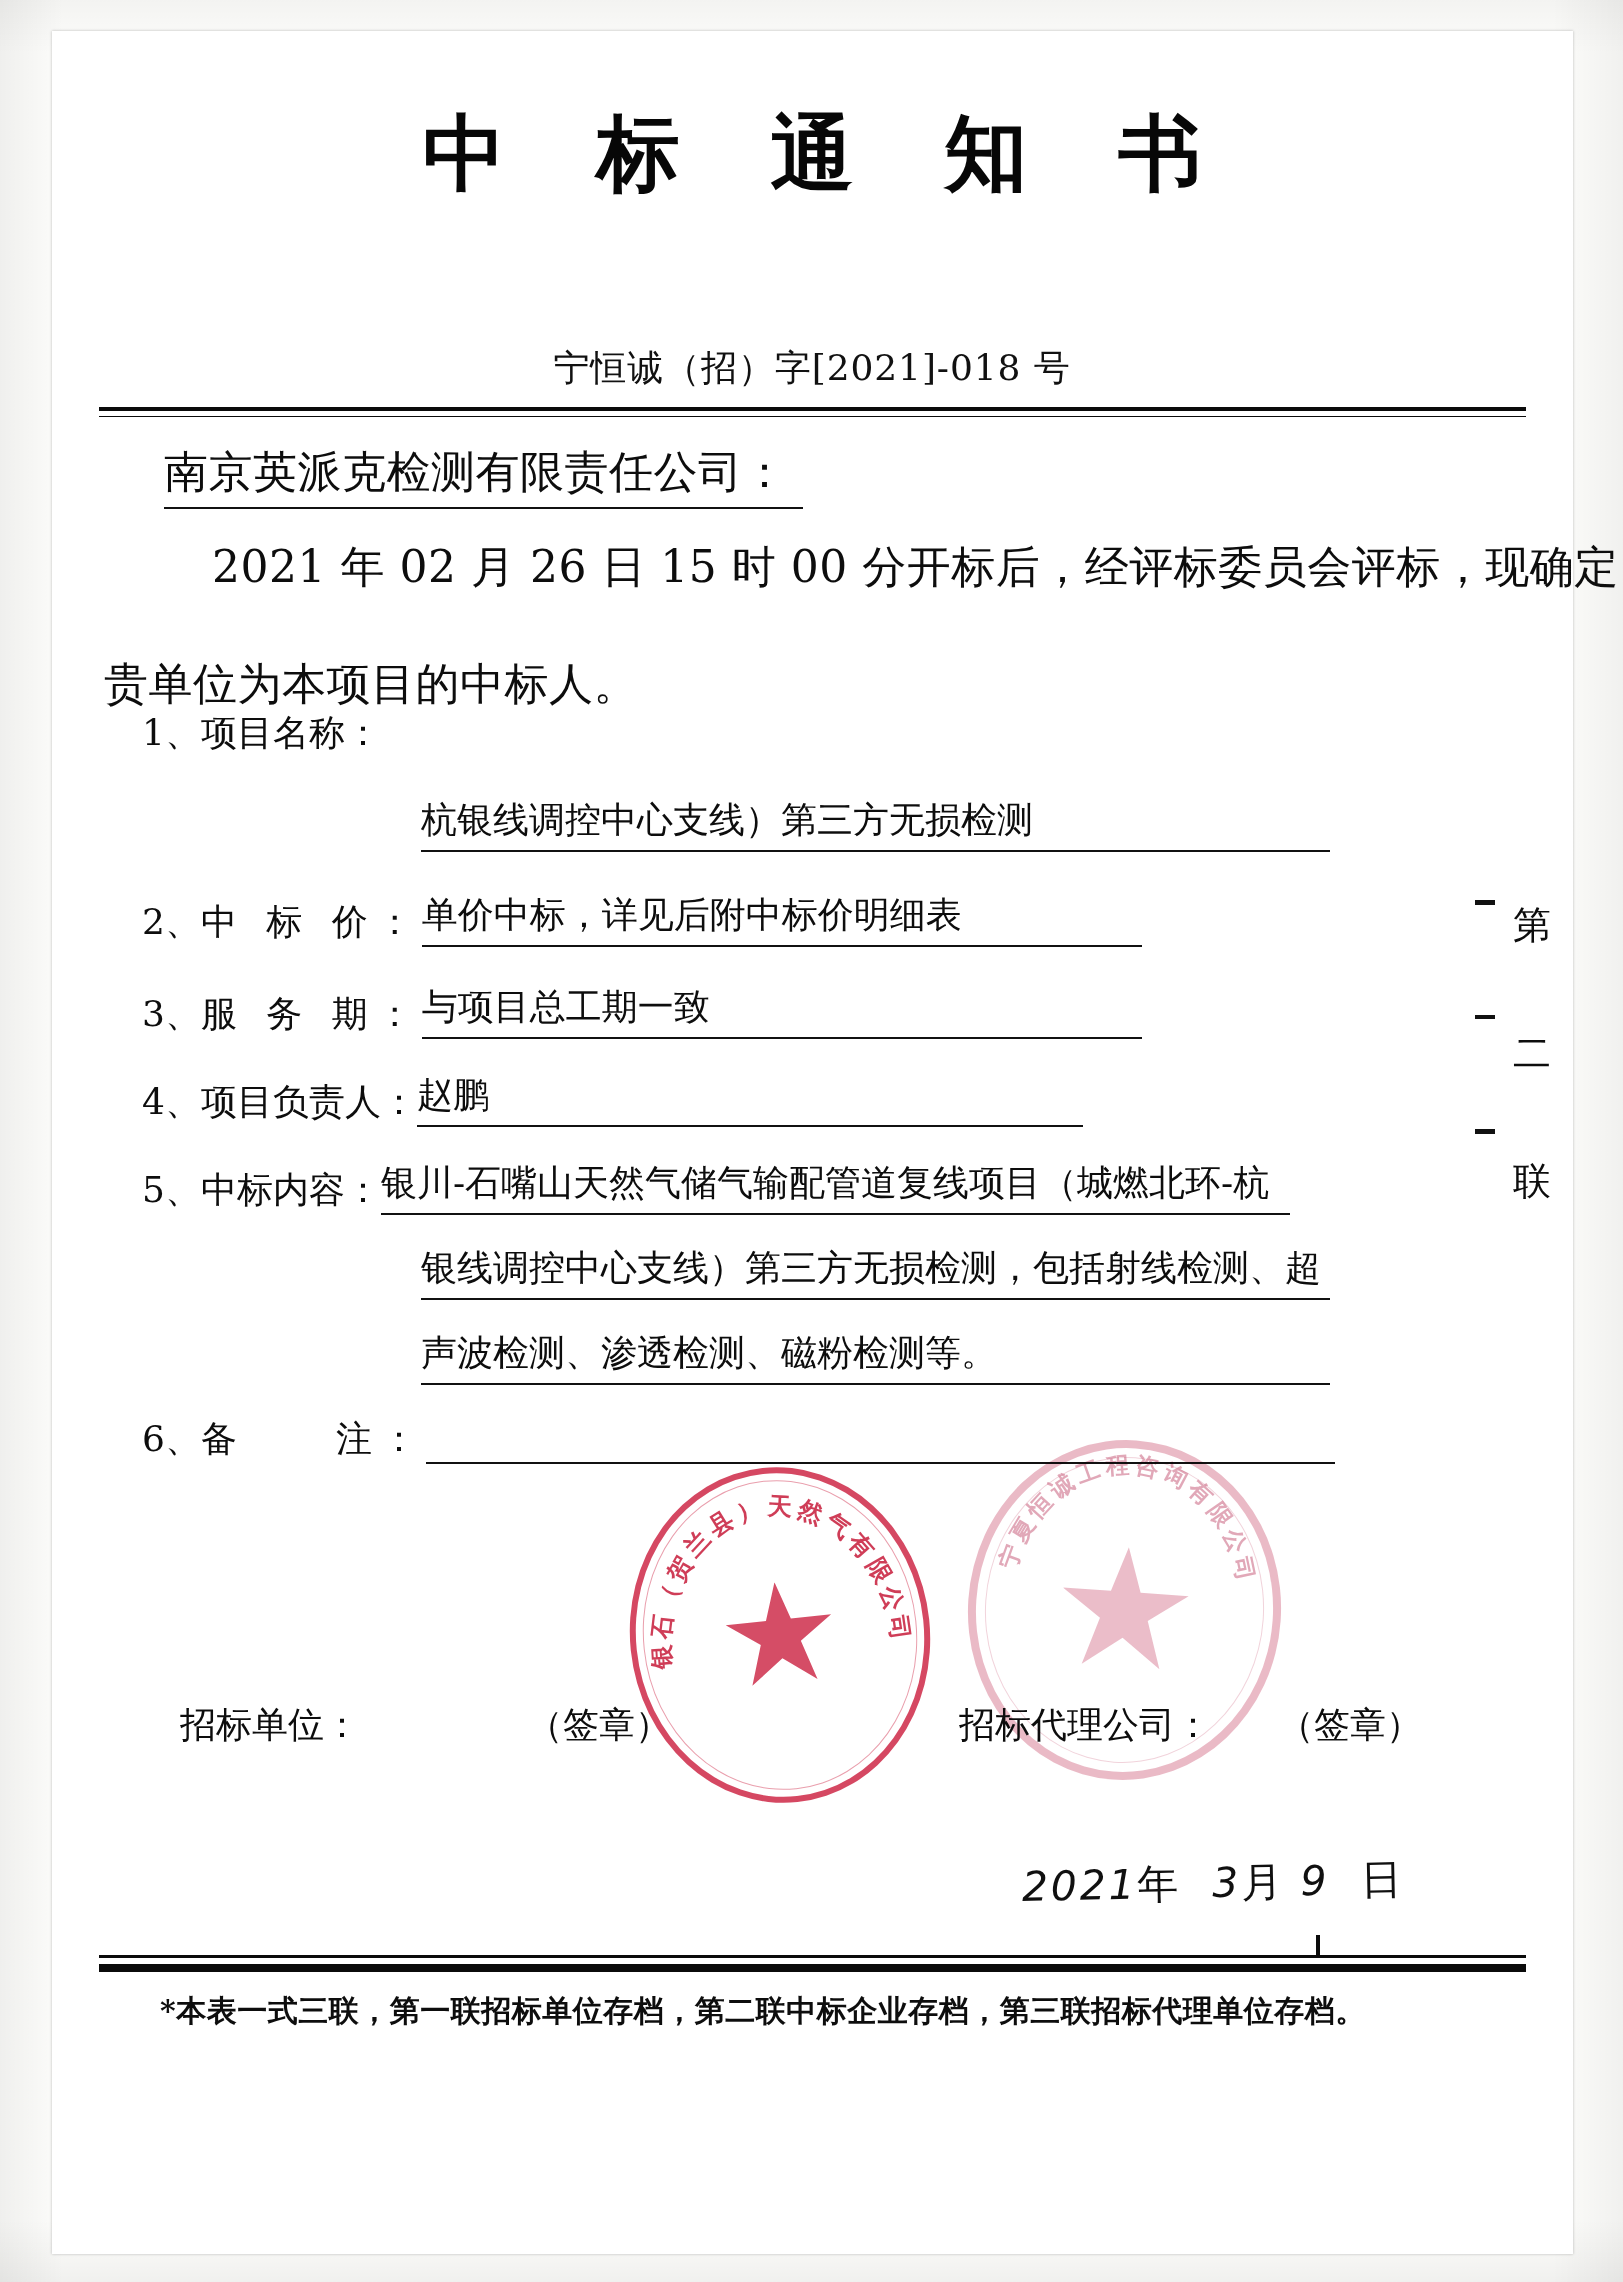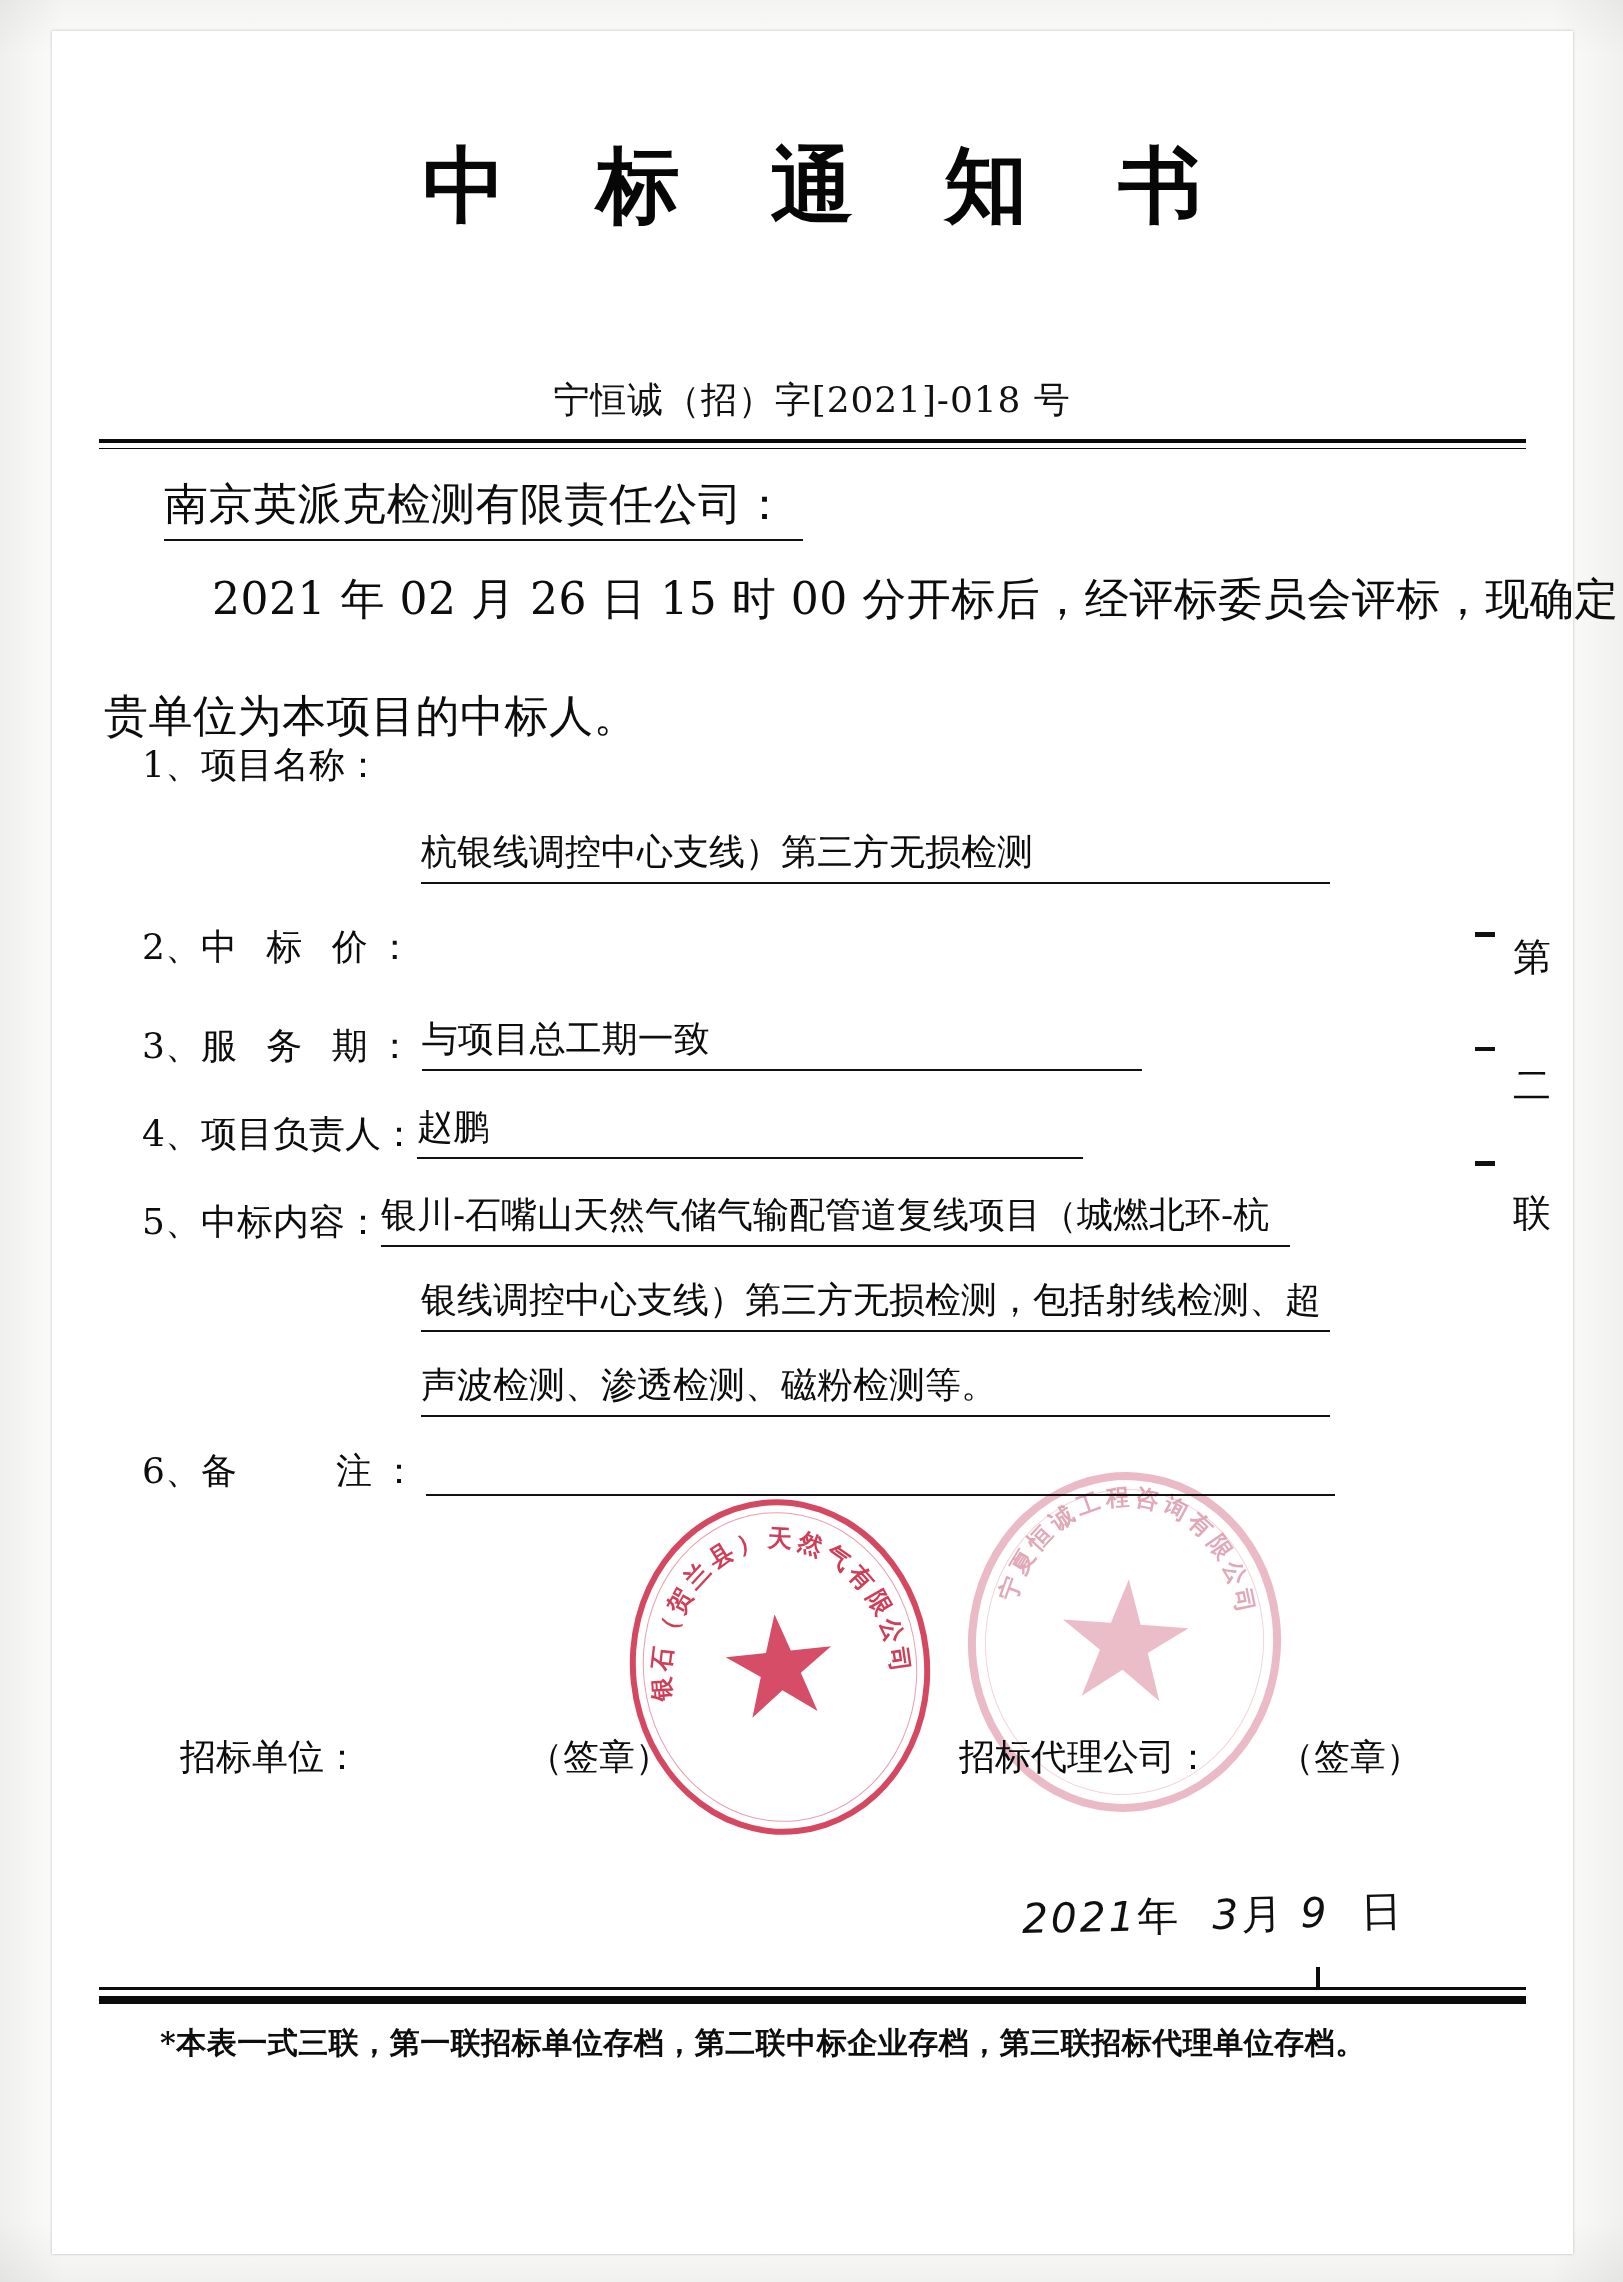--- a/index.html
+++ b/index.html
@@ -35,21 +35,20 @@
     top: 31px;
     width: 1521px;
     height: 2223px;
     background: #ffffff;
     box-shadow: 0 0 2.7px rgba(0,0,0,0.25);
   }
   .content {
     position: absolute;
     inset: 0;
     color: #000;
-    margin-top: 32px;
   }
 
   
   .doc-title {
     position: absolute;
     left: 0; right: 0;
     top: 110px;
     text-align: center;
     font-family: "DejaVu Serif", "Liberation Serif", serif;
     font-weight: 700;
@@ -329,20 +328,21 @@
       <span class="item-label">1、</span>
       <span class="item-label">项目名称：</span>
     </div>
     <div class="cont-row" style="left:421px; top:796px;">
       <span class="cont-value" style="min-width:909px;">杭银线调控中心支线）第三方无损检测</span>
     </div>
 
     <div class="item-row" style="left:142px; top:891px;">
       <span class="item-label">2、</span>
       <span class="item-label" style="letter-spacing:9px;">中 标 价：</span>
+      <span class="item-value" style="min-width:720px;">单价中标，详见后附中标价明细表</span>
     </div>
 
     <div class="item-row" style="left:142px; top:983px;">
       <span class="item-label">3、</span>
       <span class="item-label" style="letter-spacing:9px;">服 务 期：</span>
       <span class="item-value" style="min-width:720px;">与项目总工期一致</span>
     </div>
 
     <div class="item-row" style="left:142px; top:1071px;">
       <span class="item-label">4、</span>

